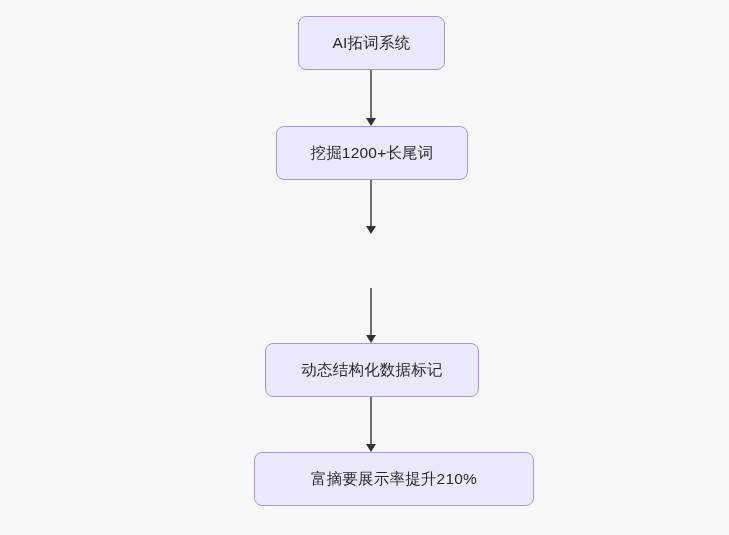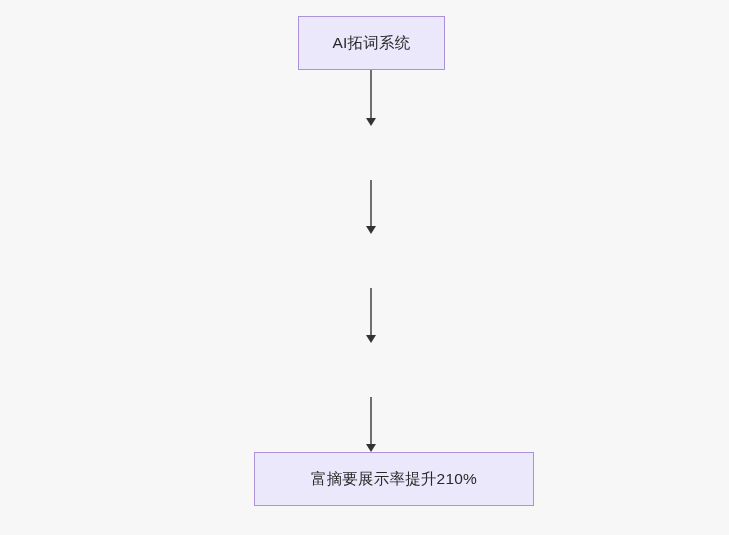--- a/index.html
+++ b/index.html
@@ -19,21 +19,21 @@
     position: relative;
     width: 729px;
     height: 535px;
   }
 
   .flow-node {
     position: absolute;
     box-sizing: border-box;
     background: #ebe8fc;
     border: 1.4px solid #ac93d9;
-    border-radius: 0;
+    border-radius: 8px;
     display: flex;
     align-items: center;
     justify-content: center;
     height: 54px;
   }
 
   .flow-node-label {
     font-size: 15.5px;
     line-height: 1;
     color: #282828;
@@ -89,32 +89,38 @@
 
   <div class="flow-node" id="node-0">
     <span class="flow-node-label">AI拓词系统</span>
   </div>
 
   <div class="flow-edge" id="edge-0">
     <div class="edge-line"></div>
     <div class="edge-arrow"></div>
   </div>
 
+  <div class="flow-node" id="node-1">
+    <span class="flow-node-label">挖掘1200+长尾词</span>
+  </div>
 
   <div class="flow-edge" id="edge-1">
     <div class="edge-line"></div>
     <div class="edge-arrow"></div>
   </div>
 
 
   <div class="flow-edge" id="edge-2">
     <div class="edge-line"></div>
     <div class="edge-arrow"></div>
   </div>
 
+  <div class="flow-node" id="node-3">
+    <span class="flow-node-label">动态结构化数据标记</span>
+  </div>
 
   <div class="flow-edge" id="edge-3">
     <div class="edge-line"></div>
     <div class="edge-arrow"></div>
   </div>
 
   <div class="flow-node" id="node-4">
     <span class="flow-node-label">富摘要展示率提升210%</span>
   </div>
 

